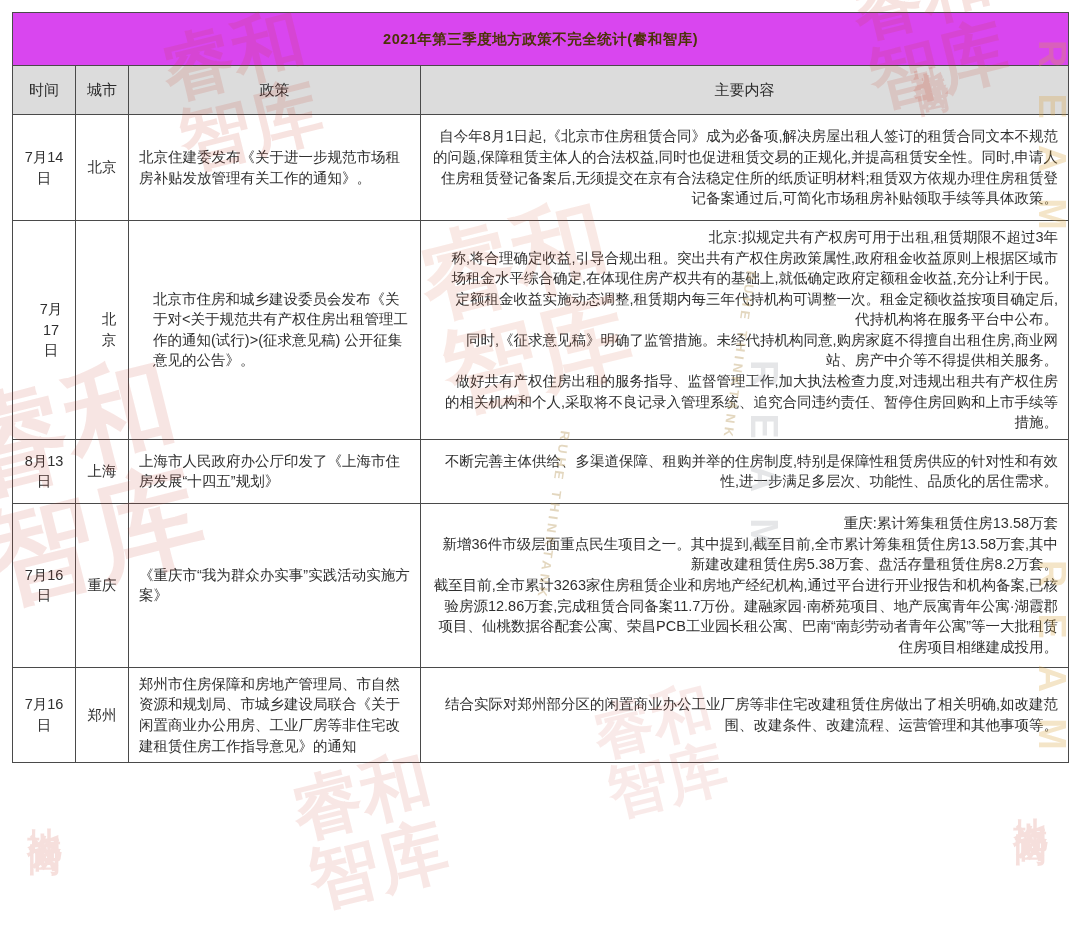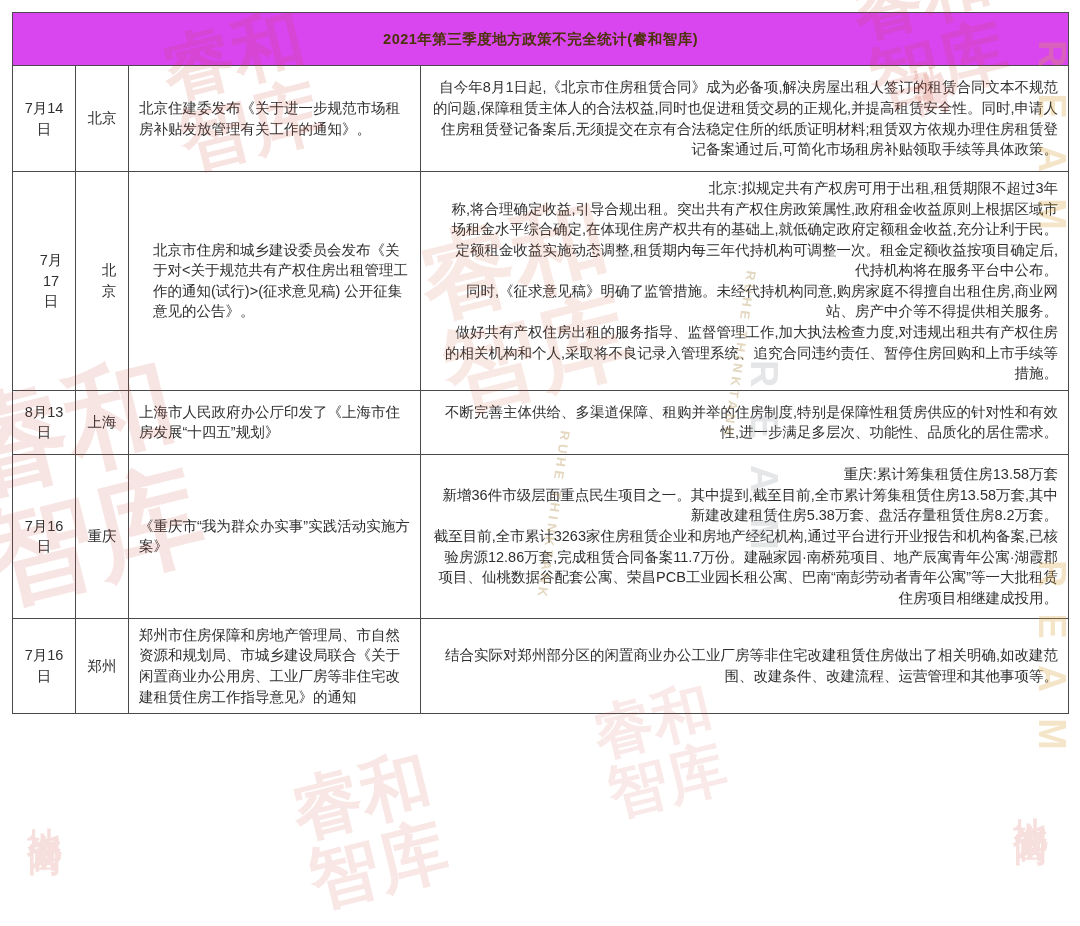--- a/index.html
+++ b/index.html
@@ -104,20 +104,26 @@
   <colgroup>
     <col style="width:63px">
       <col style="width:53px">
       <col style="width:292px">
       <col style="width:648px">
   </colgroup>
   <thead>
     <tr>
       <td class="title-cell" colspan="4">2021年第三季度地方政策不完全统计(睿和智库)</td>
     </tr>
+    <tr class="header-row">
+      <td>时间</td>
+      <td>城市</td>
+      <td>政策</td>
+      <td>主要内容</td>
+    </tr>
   </thead>
   <tbody>
     <tr>
       <td class="cell-date">7月14日</td>
       <td class="cell-city">北京</td>
       <td class="cell-policy">北京住建委发布《关于进一步规范市场租房补贴发放管理有关工作的通知》。</td>
       <td class="cell-content">自今年8月1日起,《北京市住房租赁合同》成为必备项,解决房屋出租人签订的租赁合同文本不规范的问题,保障租赁主体人的合法权益,同时也促进租赁交易的正规化,并提高租赁安全性。同时,申请人住房租赁登记备案后,无须提交在京有合法稳定住所的纸质证明材料;租赁双方依规办理住房租赁登记备案通过后,可简化市场租房补贴领取手续等具体政策。</td>
     </tr>
     <tr>
       <td class="cell-date">7月17日</td>

